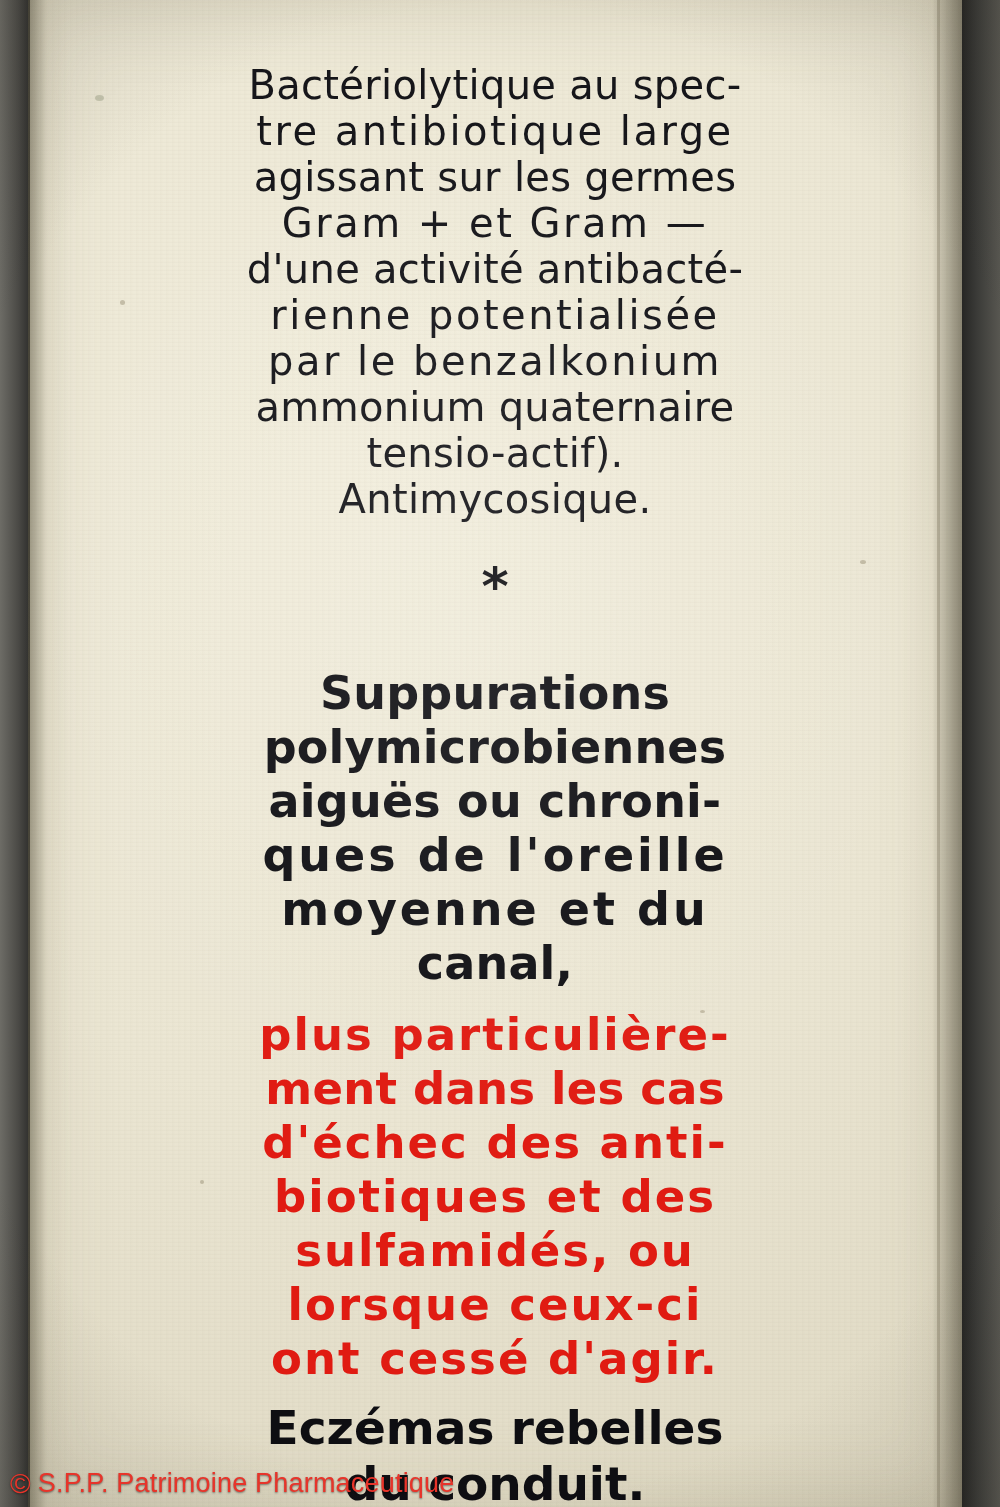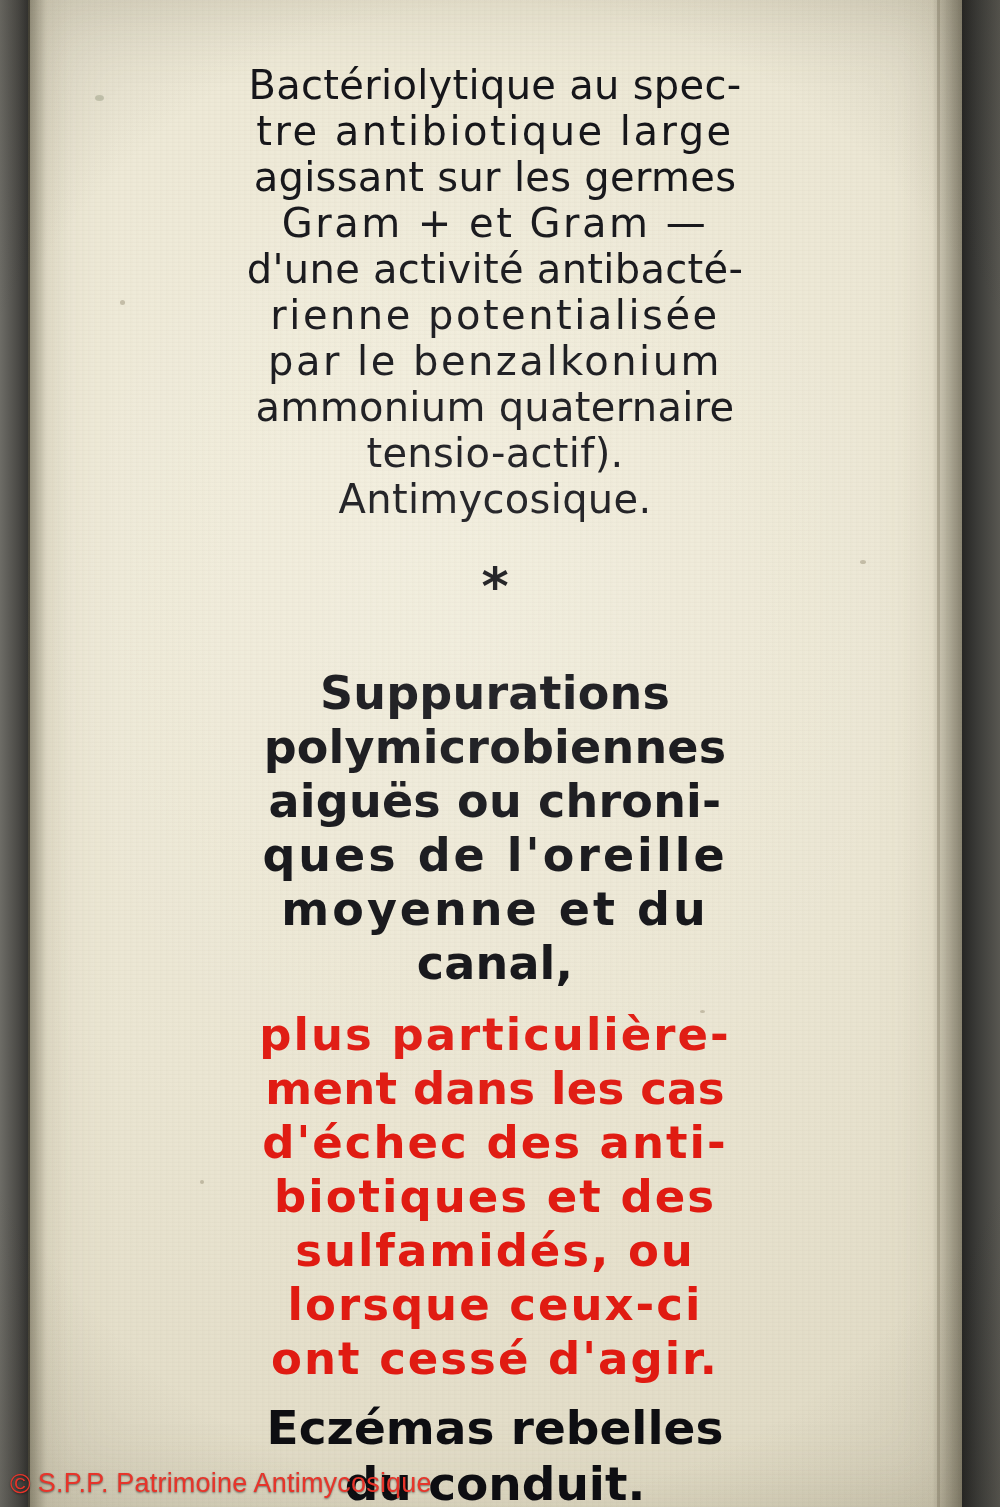--- a/index.html
+++ b/index.html
@@ -246,16 +246,16 @@
       <span class="ln">Eczémas rebelles</span>
       <span class="ln">du conduit.</span>
     </div>
 
   </div>
 
   <div class="vignette"></div>
 
   <div class="credit">
     <span class="copy">©</span>
-    <span>S.P.P. Patrimoine Antimycosique</span>
+    <span>S.P.P. Patrimoine Pharmaceutique</span>
   </div>
 
 </div>
 
 </body></html>

